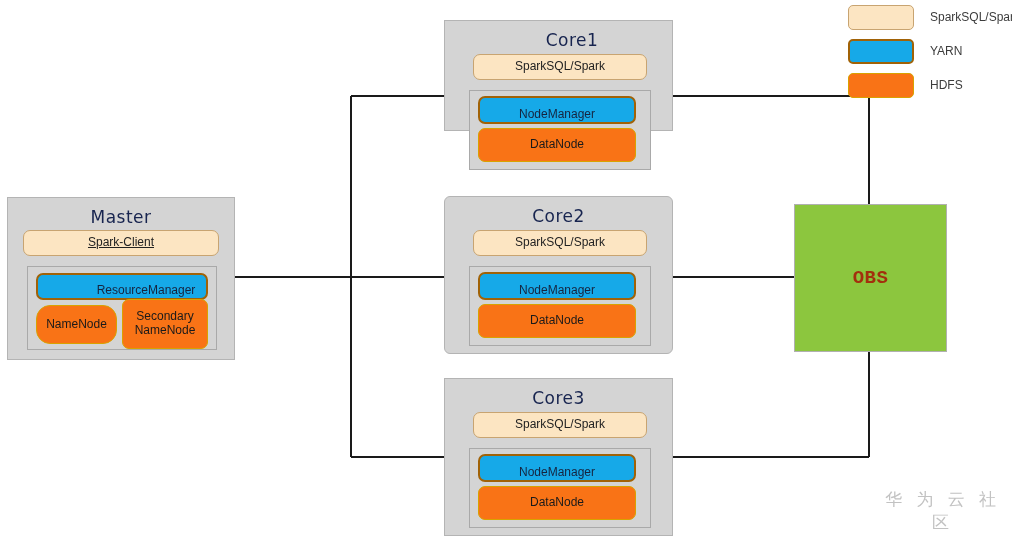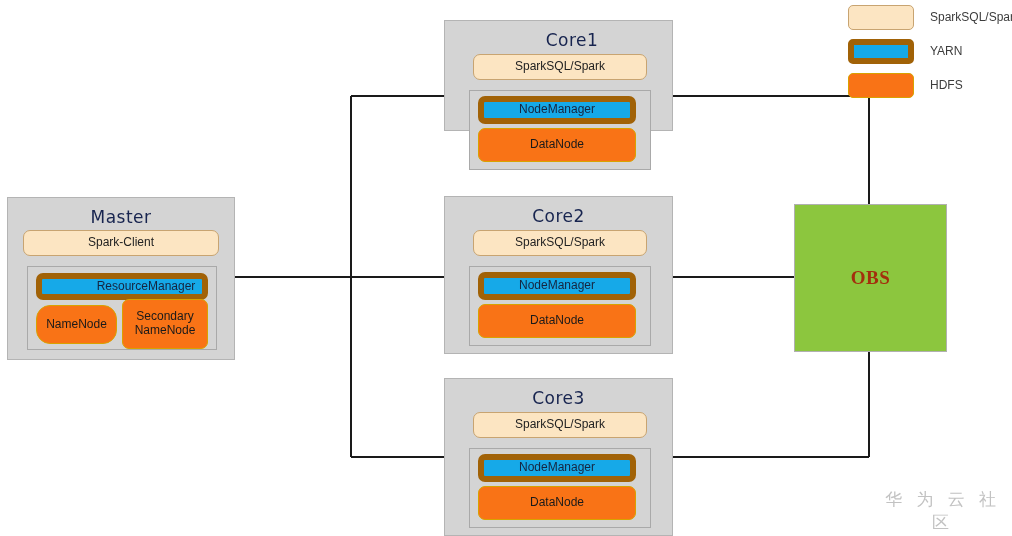--- a/index.html
+++ b/index.html
@@ -62,42 +62,43 @@
     line-height: 1.15;
     color: #1a1a1a;
   }
   .chip-spark {
     background: #fce5c2;
     border: 1px solid #c8a471;
     color: #222222;
   }
   .chip-yarn {
     background: #16a9e8;
-    border: 6px solid #a16207;
+    border: 2px solid #a16207;
     color: #16243f;
+    align-items: flex-end;
   }
   .chip-hdfs {
     background: #f97316;
     border: 1px solid #d9a200;
     color: #1a1a1a;
   }
 
   
   .obs {
     position: absolute;
     background: #8cc63e;
     border: 1px solid #b0b0b0;
     box-sizing: border-box;
     display: flex;
     align-items: center;
     justify-content: center;
     color: #a32f0d;
     font-size: 19px;
     font-weight: bold;
-    font-family: Liberation Serif, serif;
+    font-family: Liberation Mono, monospace;
     letter-spacing: 0.5px;
   }
 
   
   .legend {
     position: absolute;
     left: 848px;
     top: 4px;
     width: 164px;
   }
@@ -158,21 +159,21 @@
 
       <line x1="673" y1="277" x2="869" y2="277"></line>
 
       <line x1="673" y1="457" x2="869" y2="457"></line>
     </g>
   </svg>
 
   <div class="host" style="left:7px; top:197px; width:228px; height:163px;">
     <div class="host-title">Master</div>
 
-    <div class="chip chip-spark" style="left:15px; top:32px; width:196px; height:26px;">
+    <div class="chip chip-spark" style="left:15px; top:32px; width:196px; height:26px;text-decoration:underline;">
       <span>Spark-Client</span>
     </div>
 
     <div class="inner-group" style="left:19px; top:68px; width:190px; height:84px;">
       <div class="chip chip-yarn" style="left:8px; top:6px; width:172px; height:27px;padding-left:48px;">
         <span>ResourceManager</span>
       </div>
       <div class="chip chip-hdfs" style="left:8px; top:38px; width:81px; height:39px;border-radius:14px;">
         <span>NameNode</span>
       </div>
@@ -192,21 +193,21 @@
     <div class="inner-group" style="left:24px; top:69px; width:182px; height:80px;">
       <div class="chip chip-yarn" style="left:8px; top:5px; width:158px; height:28px;">
         <span>NodeManager</span>
       </div>
       <div class="chip chip-hdfs" style="left:8px; top:37px; width:158px; height:34px;">
         <span>DataNode</span>
       </div>
     </div>
   </div>
 
-  <div class="host" style="left:444px; top:196px; width:229px; height:158px;">
+  <div class="host" style="left:444px; top:196px; width:229px; height:158px;border-radius:6px;">
     <div class="host-title">Core2</div>
 
     <div class="chip chip-spark" style="left:28px; top:33px; width:174px; height:26px;">
       <span>SparkSQL/Spark</span>
     </div>
 
     <div class="inner-group" style="left:24px; top:69px; width:182px; height:80px;">
       <div class="chip chip-yarn" style="left:8px; top:5px; width:158px; height:28px;">
         <span>NodeManager</span>
       </div>

